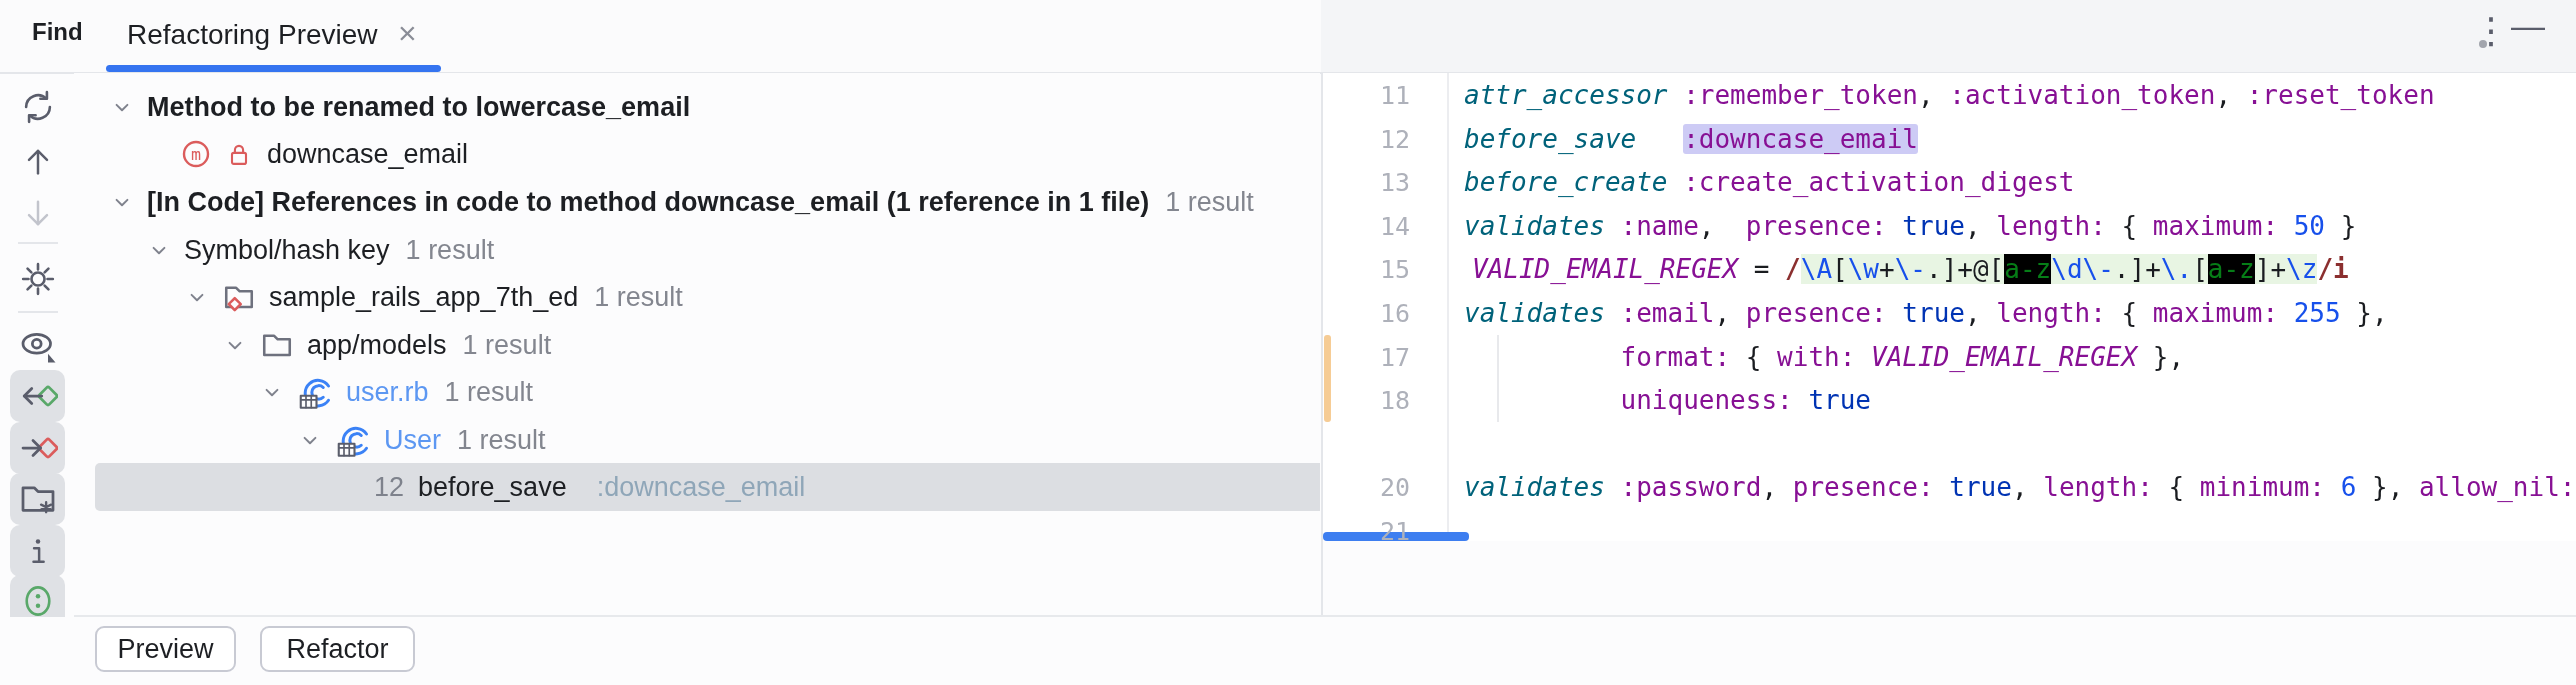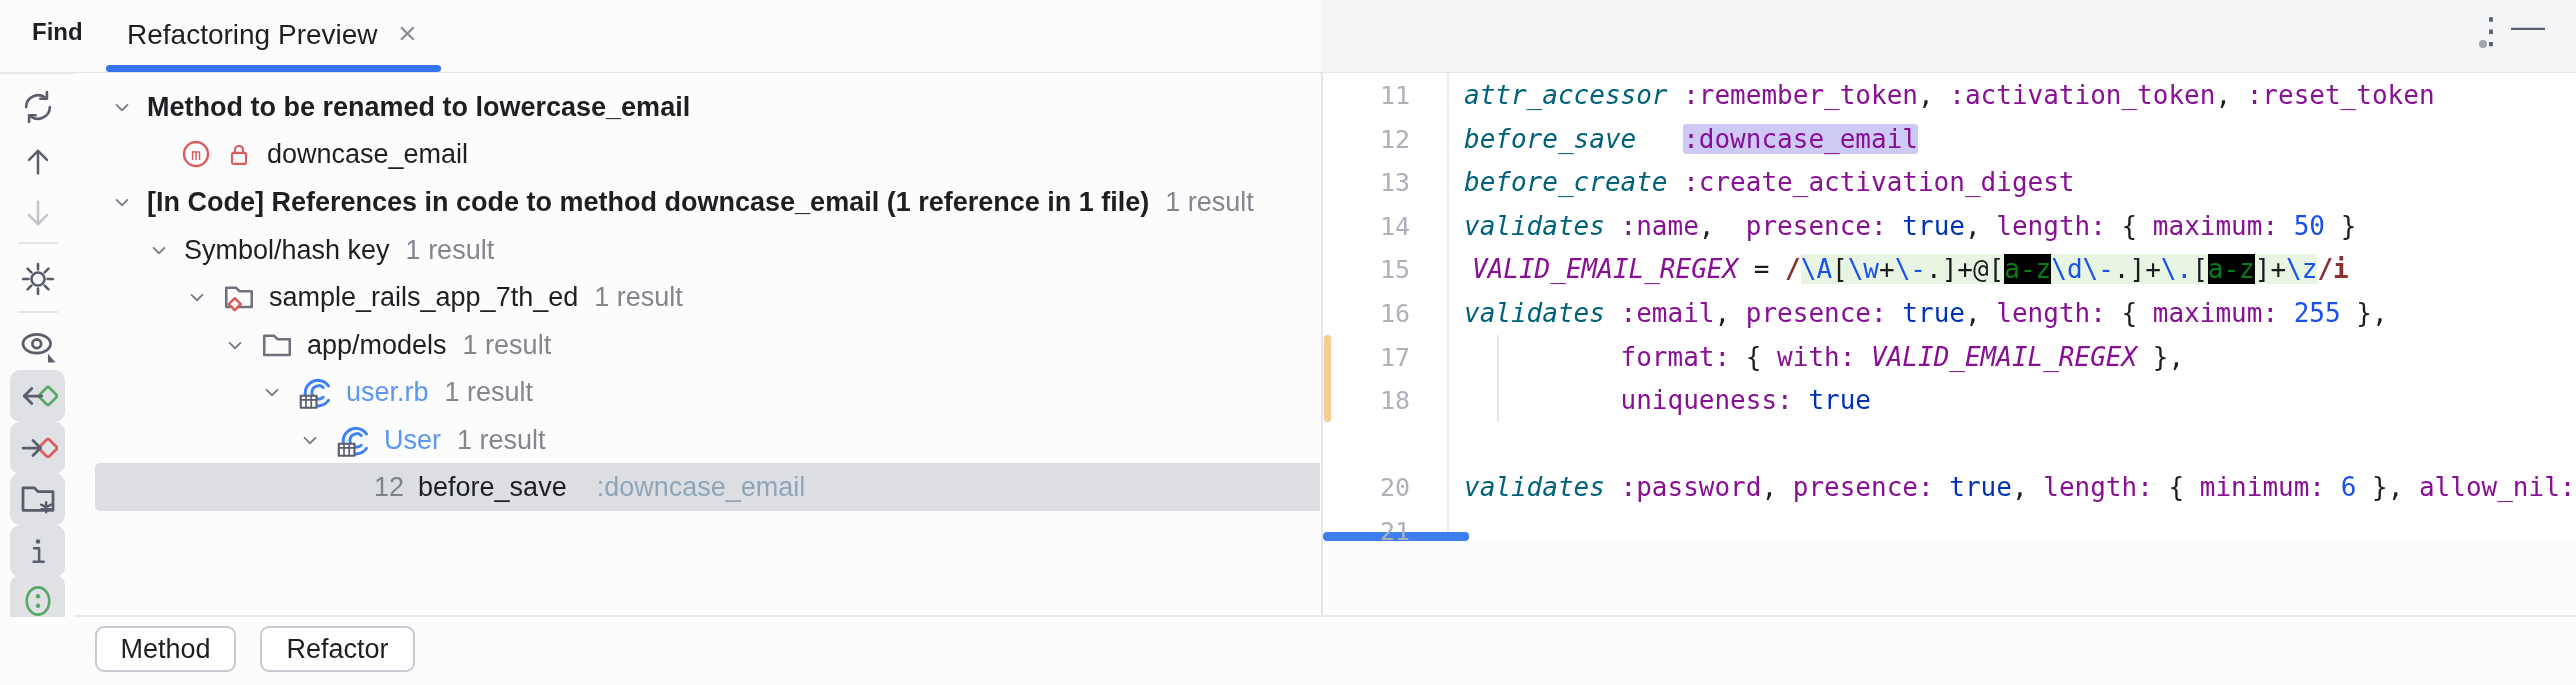--- a/index.html
+++ b/index.html
@@ -326,18 +326,18 @@
       </div>
       <div class="cline" style="top: 436px;">
         <span class="gnum">21</span>
         <span class="ctext"></span>
       </div>
     </div>
   <div class="dot"></div>
 
 
   <div class="footerleft">
-    <div class="btn btn-cancel">Method</div>
+    <div class="btn btn-cancel">Preview</div>
     <div class="btn btn-refactor">Refactor</div>
   </div>
 
 </div>
 
 
 </body></html>

